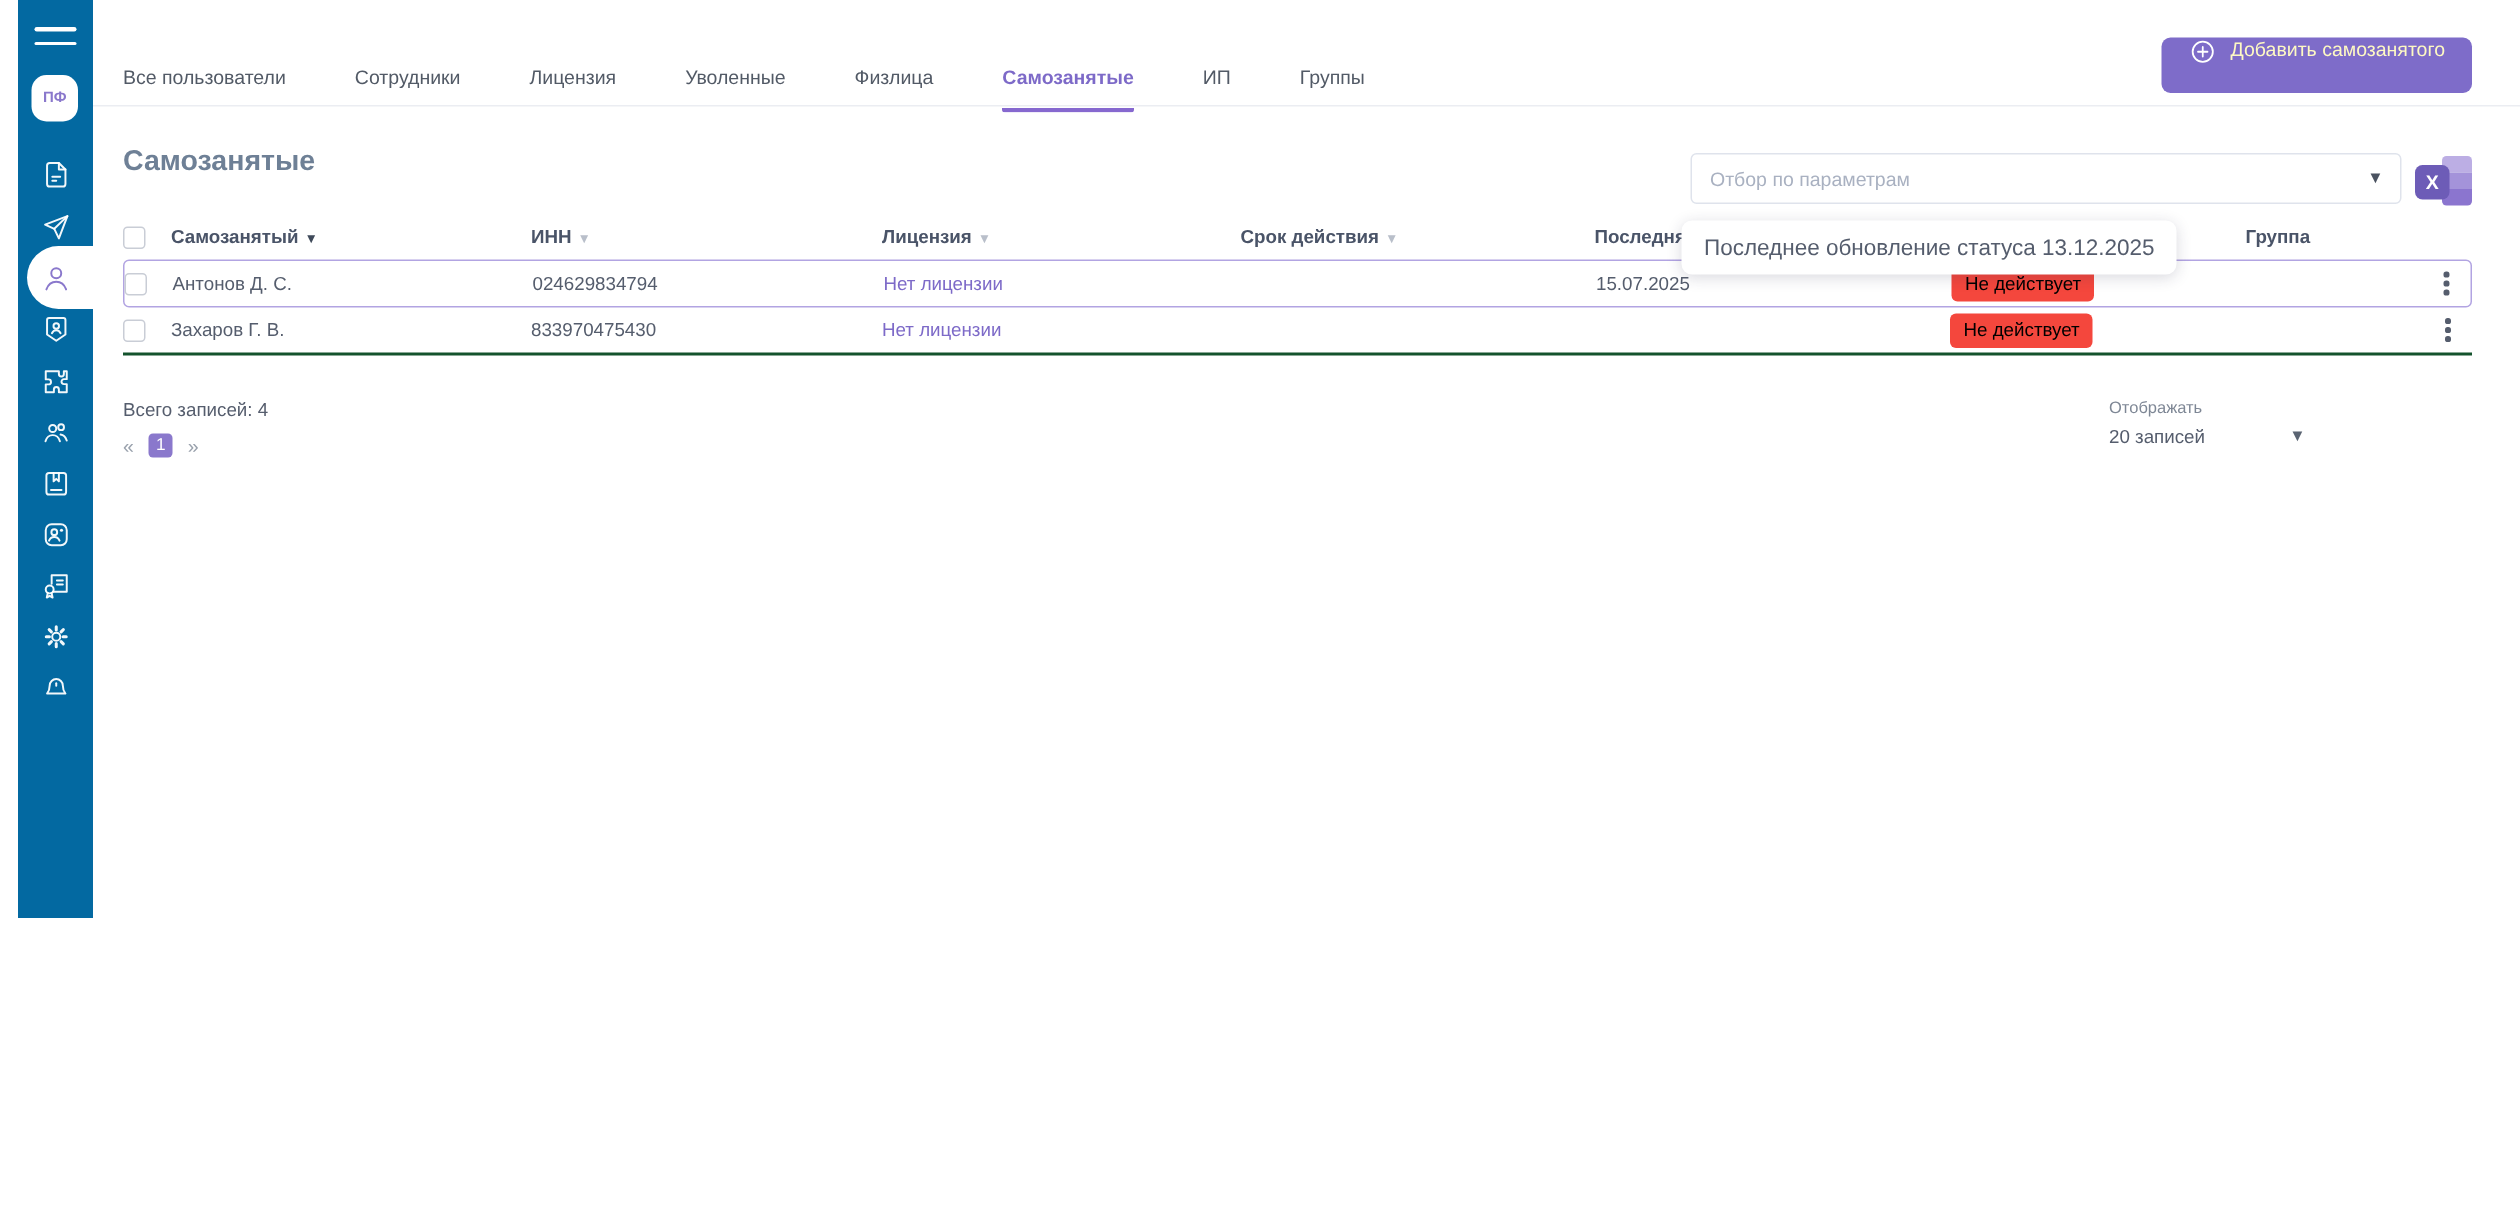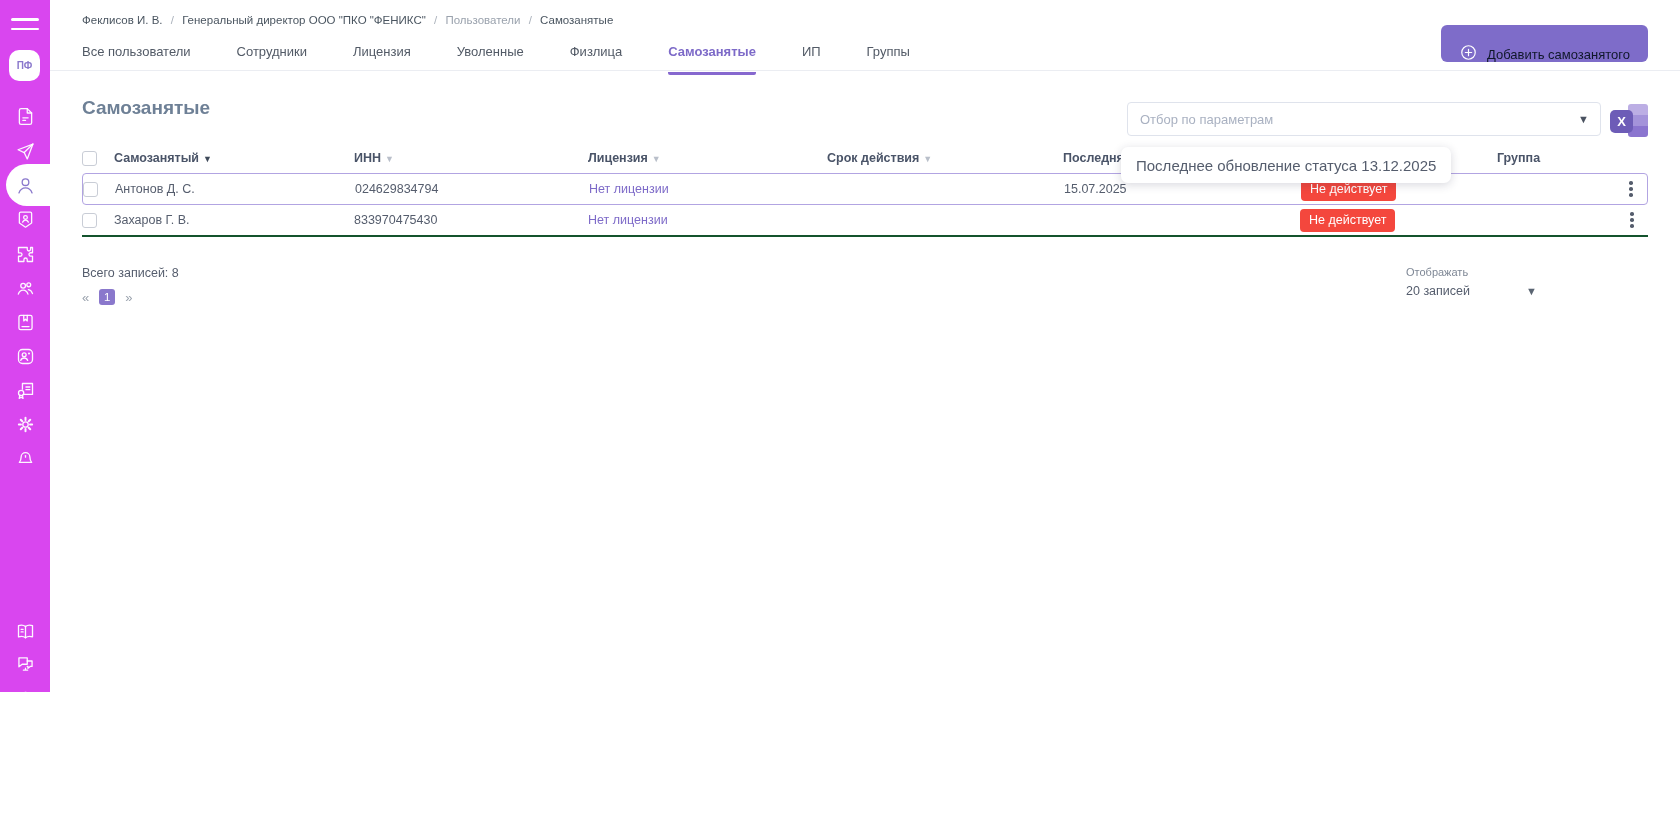--- a/index.html
+++ b/index.html
@@ -1,41 +1,41 @@
 <!DOCTYPE html>
 <html><head>
 <meta charset="utf-8">
 <style>
   *{box-sizing:border-box;margin:0;padding:0}
   html,body{width:1680px;height:820px}
   body{position:relative;font-family:"Liberation Sans",sans-serif;background:#fff;overflow:hidden;color:#555d6d}
 
   
-  .sidebar{position:absolute;left:0;top:0;width:50px;height:692px;background:#d946ef;z-index:5}
+  .sidebar{position:absolute;left:12px;top:0;width:50px;height:612px;background:#0369a1;z-index:5}
   .hamburger{position:absolute;left:11px;top:18px;width:28px;height:14px;cursor:pointer}
   .hamburger i{display:block;height:2.5px;background:#fff;border-radius:2px;margin-bottom:7px}
   .avatar{position:absolute;left:9px;top:50px;width:31px;height:31px;background:#fff;border-radius:10px;
           display:flex;align-items:center;justify-content:center;font-size:10px;font-weight:bold;color:#8a78cc}
   .nav-item{position:absolute;left:0;width:50px;height:34px;display:flex;align-items:center;justify-content:center;cursor:pointer}
   .nav-item svg{width:21px;height:21px;stroke:rgba(255,255,255,.95);fill:none;stroke-width:1.5;stroke-linecap:round;stroke-linejoin:round}
   .nav-item.active::before{content:"";position:absolute;right:0;top:-4px;width:44px;height:42px;background:#fff;border-radius:21px 0 0 21px}
   .nav-item.active svg{position:relative;stroke:#8a78cc}
   .nav-item svg .fill{fill:rgba(255,255,255,.95);stroke:none}
 
   
   .main{position:absolute;left:50px;top:0;width:1630px;height:820px;background:#fff}
   .breadcrumb{position:absolute;left:32px;top:14px;font-size:11.5px;color:#4a5560;white-space:nowrap}
   .breadcrumb .sep{color:#aab1bb;margin:0 5px}
   .breadcrumb .muted{color:#9aa2ad}
   .tabs{position:absolute;left:32px;top:44px;display:flex;gap:46px;font-size:13px;color:#525a66}
   .tab{padding-bottom:13px;cursor:pointer;white-space:nowrap}
   .tab.active{color:#7d6ac8;font-weight:bold;border-bottom:3.5px solid #8668cf;border-radius:0 0 2px 2px}
   .header-divider{position:absolute;left:0;top:70px;width:1630px;height:1px;background:#ebedf2}
   .add-btn{position:absolute;right:32px;top:25px;height:37px;background:#7e6cc9;border:none;border-radius:6px;
-           color:#0f172a;font-size:13px;font-family:inherit;display:flex;align-items:flex-end;gap:9px;padding:0 18px;cursor:pointer}
+           color:#fef9c3;font-size:13px;font-family:inherit;display:flex;align-items:flex-start;gap:9px;padding:0 18px;cursor:pointer}
   .add-btn svg{width:19px;height:19px;stroke:#fff;fill:none;stroke-width:1.5;stroke-linecap:round}
 
   .page-title{position:absolute;left:32px;top:97px;font-size:19px;font-weight:bold;color:#6e8096}
   .filter-wrap{position:absolute;right:32px;top:102px;display:flex;align-items:flex-start;gap:9px}
   .filter-box{position:relative;width:474px;height:34px}
   .filter-input{width:100%;height:100%;border:1px solid #dfe3ec;border-radius:4px;padding:0 34px 0 12px;
                 font-size:13px;font-family:inherit;color:#555d6d;outline:none}
   .filter-input::placeholder{color:#a9b1c1}
   .filter-caret{position:absolute;right:12px;top:11px;font-size:11px;color:#4a5260;pointer-events:none}
   .excel-btn{position:relative;width:38px;height:38px;cursor:pointer}
@@ -51,21 +51,21 @@
   .table{position:absolute;left:32px;top:143px;width:1566px}
   .grid{display:grid;grid-template-columns:32px 240px 234px 239px 236px 237px 197px 1fr 32px;align-items:center}
   .thead{height:30px;font-size:12.5px;font-weight:bold;color:#4a5468}
   .arrow{font-size:9px;margin-left:4px;color:#b9bfca}
   .arrow.on{color:#3f4a5a}
   .row{height:32px;font-size:12.5px;color:#555d6d}
   .row.hl{border:1px solid #b2a4e2;border-radius:4px;background:#fff}
   .row.plain{border-bottom:2px solid #14532d}
   .cb{width:15px;height:15px;border:1.5px solid #c9cdd6;border-radius:3px;background:#fff;cursor:pointer}
   .link{color:#7d6ac8;cursor:pointer}
-  .badge{display:inline-block;background:#f4473d;color:#ffffff;font-size:12.5px;padding:4px 9px 5px;border-radius:4px}
+  .badge{display:inline-block;background:#f4473d;color:#000000;font-size:12.5px;padding:4px 9px 5px;border-radius:4px}
   .kebab{display:flex;flex-direction:column;align-items:center;gap:2.5px;justify-self:center;cursor:pointer;padding:3px}
   .kebab i{width:3.5px;height:3.5px;border-radius:50%;background:#555d6d}
 
   
   .tooltip{position:absolute;left:1121px;top:147px;height:36px;background:#fff;border-radius:7px;z-index:8;
            box-shadow:0 2px 10px rgba(40,40,70,.18);display:flex;align-items:center;padding:0 15px;
            font-size:15px;color:#555d6d;white-space:nowrap}
 
   
   .total{position:absolute;left:32px;top:266px;font-size:12.5px;color:#555d6d}
@@ -190,29 +190,20 @@
     <svg viewBox="0 0 24 24">
         <path d="M13 4.3a8 8 0 1 1 0 15.4"></path>
         <path d="M13 12H3.8"></path>
         <path d="M7.2 8.5 3.8 12l3.4 3.5"></path>
       </svg>
   </div>
 </aside>
 
 <main class="main">
 
-  <nav class="breadcrumb">
-    <span>Феклисов И. В.</span>
-    <span class="sep">/</span>
-    <span>Генеральный директор ООО "ПКО "ФЕНИКС"</span>
-    <span class="sep">/</span>
-    <span class="muted">Пользователи</span>
-    <span class="sep">/</span>
-    <span>Самозанятые</span>
-  </nav>
 
   <div class="tabs">
     <div class="tab">Все пользователи</div>
     <div class="tab">Сотрудники</div>
     <div class="tab">Лицензия</div>
     <div class="tab">Уволенные</div>
     <div class="tab">Физлица</div>
     <div class="tab active">Самозанятые</div>
     <div class="tab">ИП</div>
     <div class="tab">Группы</div>
@@ -283,21 +274,21 @@
       <span><span class="badge">Не действует</span></span>
       <span></span>
       <span class="kebab">
           <i></i>
           <i></i>
           <i></i>
         </span>
     </div>
   </section>
 
-  <div class="total">Всего записей: 8</div>
+  <div class="total">Всего записей: 4</div>
   <div class="pager">
     <span class="pg-arrow">«</span>
     <span class="pg-num">1</span>
     <span class="pg-arrow">»</span>
   </div>
   <div class="perpage">
     <div class="lbl">Отображать</div>
     <div class="val">
       <span>20 записей</span>
       <span class="caret">▼</span>

